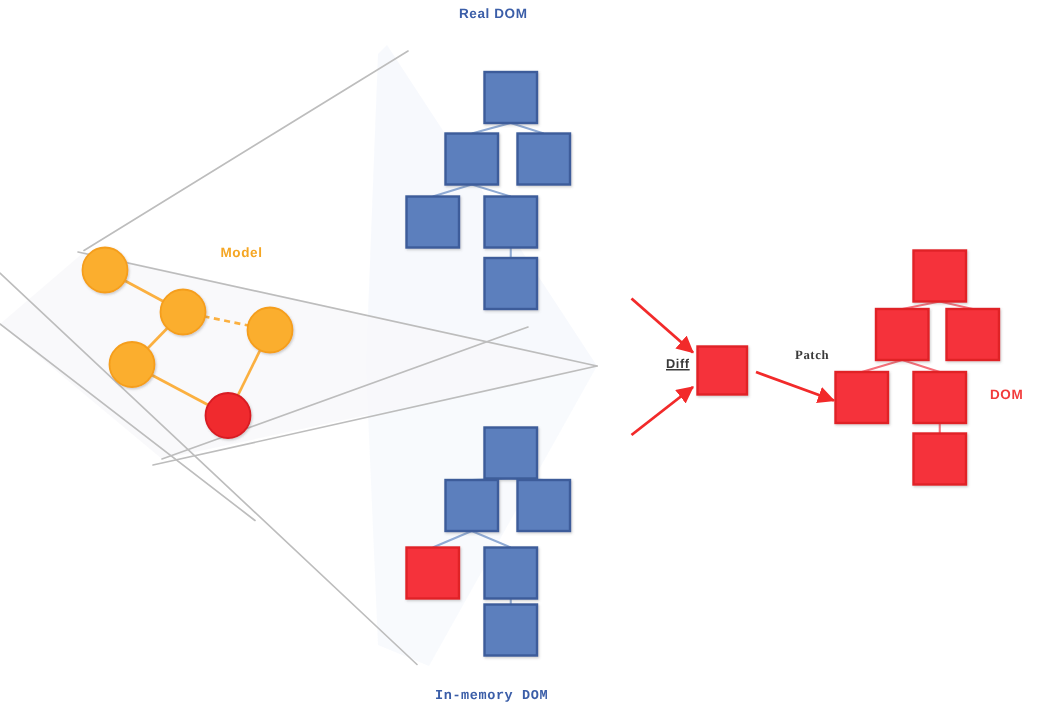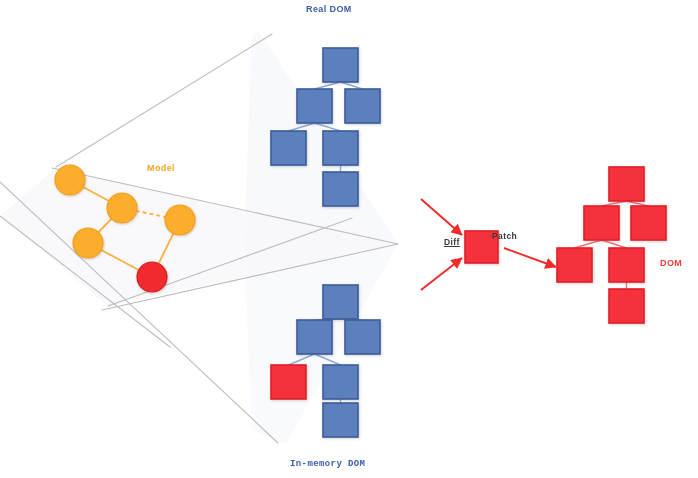--- a/index.html
+++ b/index.html
@@ -119,16 +119,16 @@
         <line x1="421" y1="199" x2="462" y2="235" stroke="#F22A2A" stroke-width="1.9" marker-end="url(#arrowRed)"></line>
         <line x1="421" y1="290" x2="462" y2="258" stroke="#F22A2A" stroke-width="1.9" marker-end="url(#arrowRed)"></line>
         <line x1="504" y1="248" x2="556" y2="267" stroke="#F22A2A" stroke-width="1.9" marker-end="url(#arrowRed)"></line>
       </g>
   </svg>
 
   <div class="lbl lbl-blue" id="lbl-real" style="left: 306px; top: 4px;">Real DOM</div>
   <div class="lbl lbl-blue" id="lbl-mem" style="left: 290px; top: 459px; font-family: Liberation Mono, monospace;">In-memory DOM</div>
   <div class="lbl lbl-orange" id="lbl-model" style="left: 111px; top: 163px;">Model</div>
   <div class="lbl lbl-dark" id="lbl-diff" style="left: 444px; top: 237px; text-decoration: underline;">Diff</div>
-  <div class="lbl lbl-dark" id="lbl-patch" style="left: 492px; top: 231px;">Patch</div>
+  <div class="lbl lbl-dark" id="lbl-patch" style="left: 530px; top: 231px; font-family: Liberation Serif, serif;">Patch</div>
   <div class="lbl lbl-red" id="lbl-dom" style="left: 648px; top: 258px; padding-left: 12px;">DOM</div>
 
 </div>
 
 </body></html>

